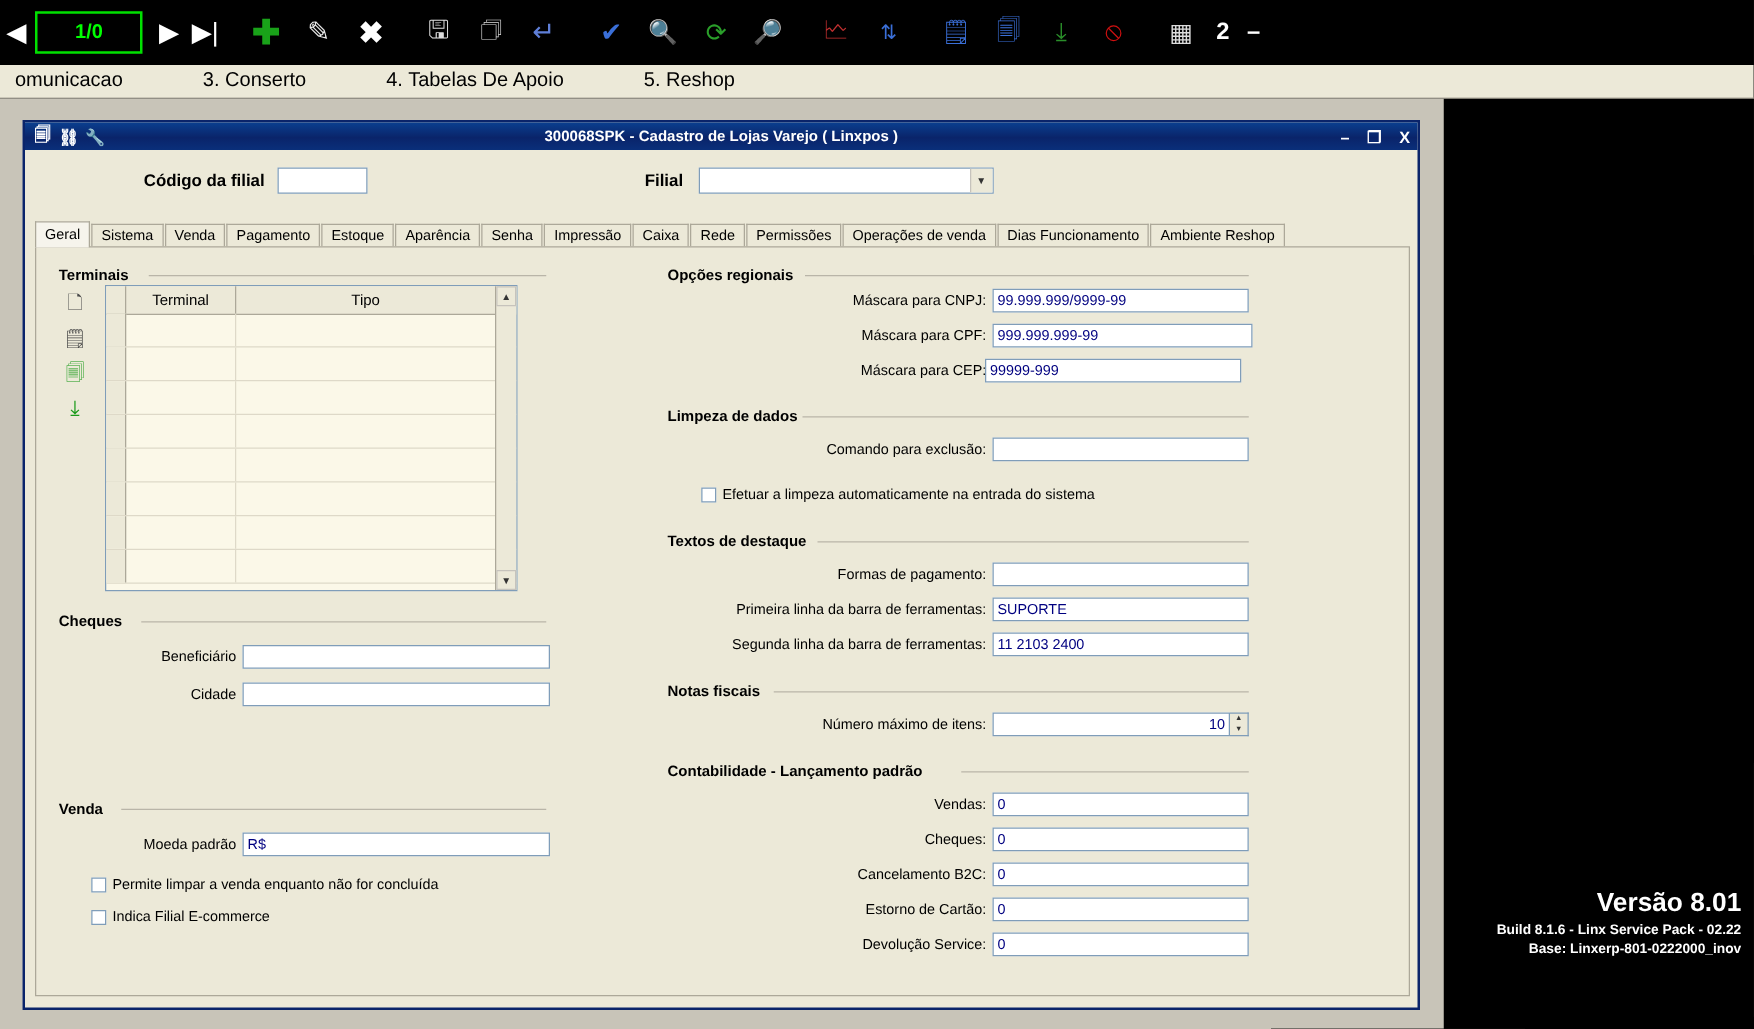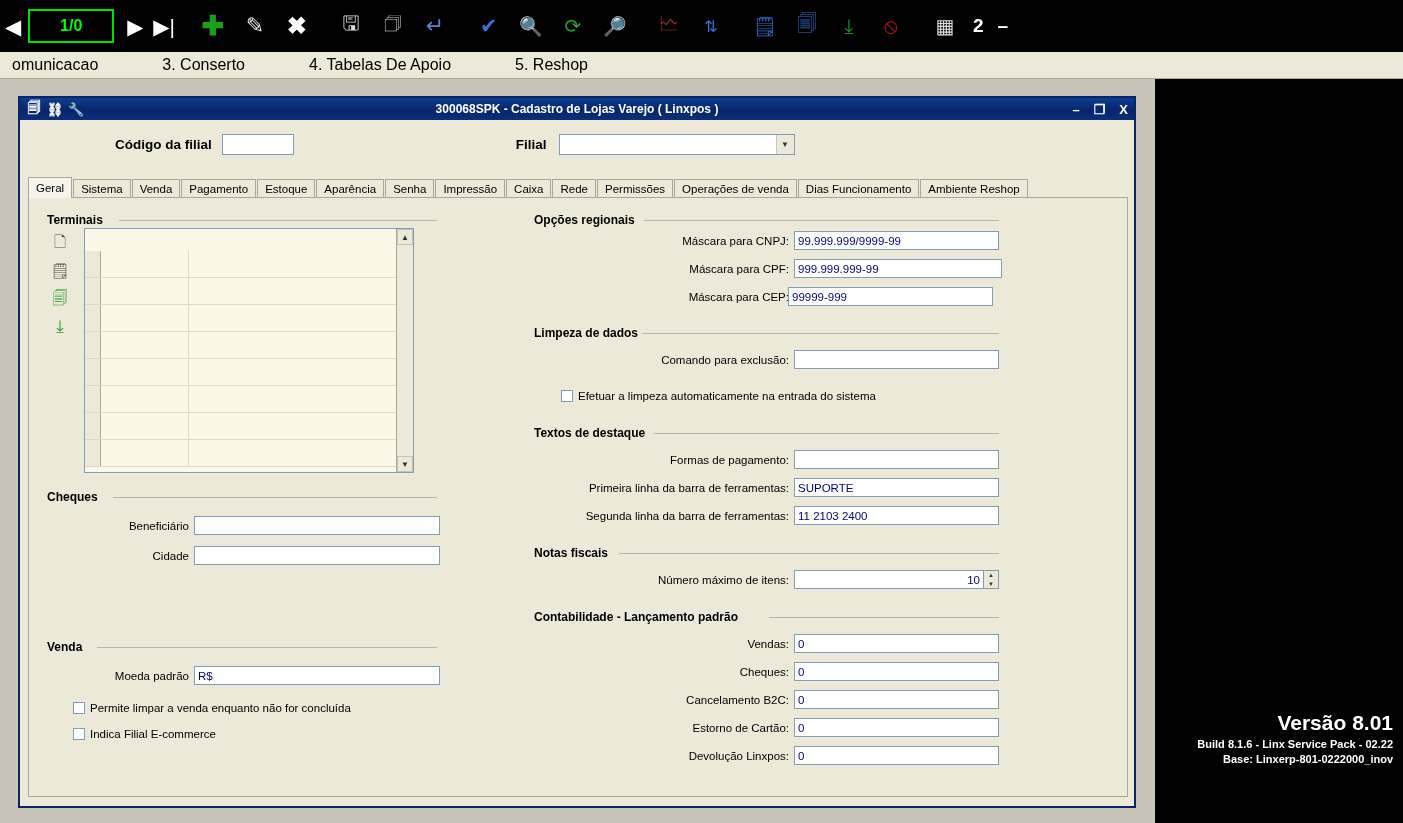--- a/index.html
+++ b/index.html
@@ -438,20 +438,26 @@
 
       <div class="grouplbl" style="left:18px;top:15px;">Terminais</div>
       <div class="groupline" style="left:90px;top:22px;width:318px;"></div>
 
       <div class="sidebtn" style="top:32px;color:#4a4a4a;">🗋</div>
       <div class="sidebtn" style="top:60px;color:#4a4a4a;">🗒</div>
       <div class="sidebtn" style="top:88px;color:#1a9a1a;">🗐</div>
       <div class="sidebtn" style="top:116px;color:#1a9a1a;font-size:17px;">⤓</div>
 
       <div id="termgrid">
+        <div id="termhdr">
+          <div style="width:16px;border-right:1px solid #aca899;"></div>
+          <div style="width:88px;">Terminal</div>
+          <div style="flex:1;border-right:none;">Tipo</div>
+          <div style="width:17px;border-right:none;"></div>
+        </div>
         <div class="grid-rows">
           <div class="grid-row">
               <div class="c1"></div>
               <div class="c2"></div>
               <div class="c3"></div>
             </div>
           <div class="grid-row">
               <div class="c1"></div>
               <div class="c2"></div>
               <div class="c3"></div>
@@ -570,18 +576,18 @@
 
       <div class="fieldlabel" style="left:500px;top:468px;width:260px;">Cheques:</div>
       <input class="tf" style="position: absolute; left: 765px; top: 464px; width: 205px;" value="0">
 
       <div class="fieldlabel" style="left:500px;top:496px;width:260px;">Cancelamento B2C:</div>
       <input class="tf" style="position: absolute; left: 765px; top: 492px; width: 205px;" value="0">
 
       <div class="fieldlabel" style="left:500px;top:524px;width:260px;">Estorno de Cartão:</div>
       <input class="tf" style="position: absolute; left: 765px; top: 520px; width: 205px;" value="0">
 
-      <div class="fieldlabel" style="left:500px;top:552px;width:260px;">Devolução Linxpos:</div>
+      <div class="fieldlabel" style="left:500px;top:552px;width:260px;">Devolução Service:</div>
       <input class="tf" style="position: absolute; left: 765px; top: 548px; width: 205px;" value="0">
 
     </div>
   </div>
 </div>
 
 </body></html>

